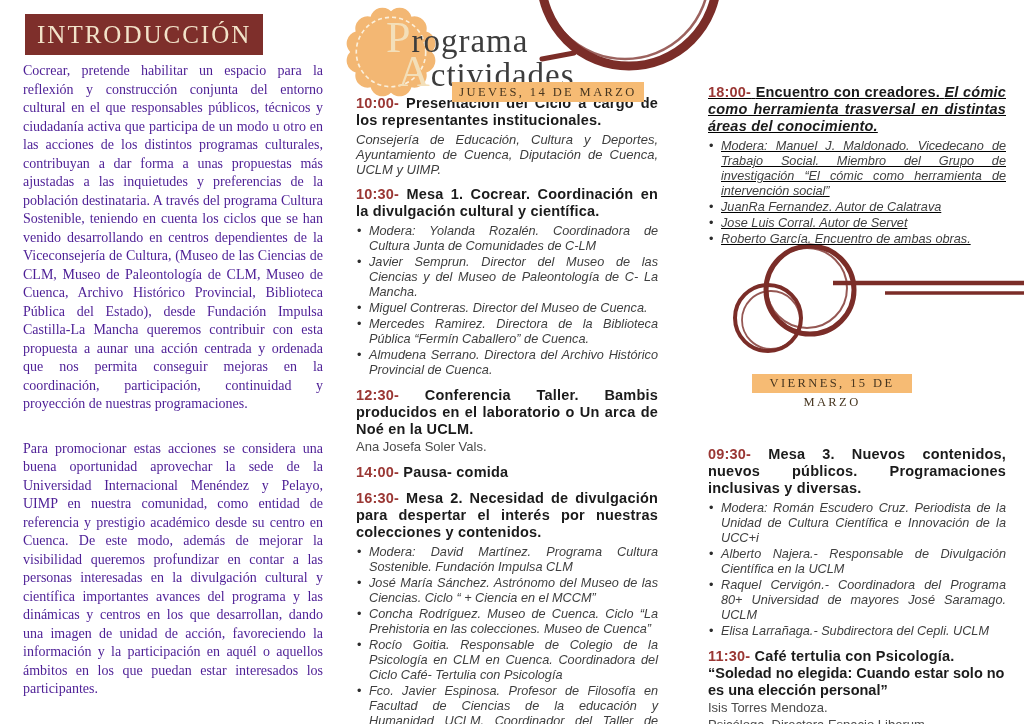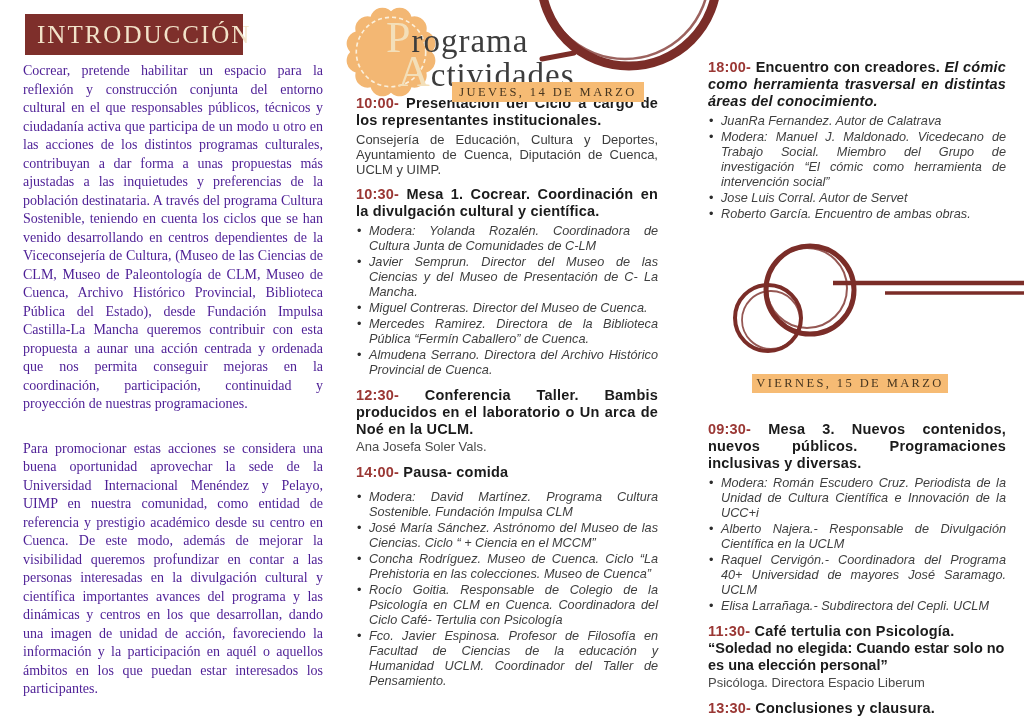--- a/index.html
+++ b/index.html
@@ -1,21 +1,21 @@
 <!DOCTYPE html>
 <html><head>
 <meta charset="utf-8">
 <style>
   html,body{margin:0;padding:0;background:#ffffff;}
   .page{position:relative;width:1024px;height:724px;background:#ffffff;overflow:hidden;
         font-family:"Liberation Sans",sans-serif;}
 
   
   .col-left{position:absolute;left:23px;top:0;width:300px;}
-  .intro-title-box{position:absolute;left:2px;top:14px;width:218px;height:41px;
+  .intro-title-box{position:absolute;left:2px;top:14px;width:238px;height:41px;
         background:#7E2F2B;color:#F2E3C9;font-family:"Liberation Serif",serif;
         font-size:25px;line-height:41px;letter-spacing:2px;padding-left:12px;box-sizing:border-box;}
   .intro-body{position:absolute;left:0;top:62px;width:300px;}
   .intro-para{margin:0;font-family:"Liberation Serif",serif;font-size:14px;line-height:18.5px;
         text-align:justify;color:#4c1d95;}
   .intro-para + .intro-para{margin-top:26px;}
 
   
   .badge-svg{position:absolute;left:342px;top:3px;}
   .badge-line{position:absolute;font-family:"Liberation Serif",serif;color:#3d3d3d;
@@ -23,35 +23,35 @@
   .badge-line1{left:386px;top:12px;font-size:33px;text-align:right;}
   .badge-line2{left:398px;top:46px;font-size:33px;}
   .badge-initial{font-size:44px;color:#F3DFB9;}
   .arc-svg{position:absolute;left:524px;top:0;z-index:1;}
   .circles-svg{position:absolute;left:715px;top:238px;}
 
   
   .day-bar{position:absolute;background:#F6BB74;font-family:"Liberation Serif",serif;
         color:#46351f;text-align:center;letter-spacing:2.4px;font-size:12.5px;z-index:4;}
   .jueves-bar{left:452px;top:82px;width:192px;height:20px;line-height:20px;}
-  .viernes-bar{left:752px;top:374px;width:196px;height:19px;line-height:19px;}
+  .viernes-bar{left:752px;top:374px;width:160px;height:19px;line-height:19px;}
 
   
   .col-mid{position:absolute;left:356px;top:0;width:302px;}
   .col-right{position:absolute;left:708px;top:0;width:298px;}
   .event{margin:0 0 9px 0;}
   .first-mid{margin-top:95px;}
-  .first-right{margin-top:59px;}
+  .first-right{margin-top:84px;text-decoration:underline;}
   .spacer-right{height:190px;}
   .event-heading{margin:0;font-weight:700;color:#1b1b1b;font-size:14.5px;line-height:17px;
         text-align:justify;letter-spacing:.2px;}
   .event-heading .time{color:#9A3734;}
   .event-heading .italic{font-style:italic;}
   .event-quote{margin:0;font-weight:700;color:#1b1b1b;font-size:14.5px;line-height:17px;}
-  .event-desc{margin:3px 0 0;font-size:13px;line-height:15px;color:#3d3d3d;text-align:justify;}
+  .event-desc{margin:3px 0 0;font-size:13px;line-height:15px;color:#3d3d3d;text-align:justify;font-style:italic;}
   .event-bullets{margin:4px 0 0;padding:0;list-style:none;}
   .event-bullets li{position:relative;font-size:12.7px;line-height:15px;font-style:italic;
         color:#3f3f3f;text-align:justify;padding-left:13px;margin:0 0 1px 0;}
   .event-bullets li::before{content:"•";position:absolute;left:1px;font-style:normal;color:#2c2c2c;}
   .event-subline{margin:1px 0 0;font-size:13px;line-height:15.5px;color:#4a4a4a;}
 </style>
 </head>
 <body>
 
 <div class="page">
@@ -95,74 +95,76 @@
 
     <div class="event first-mid">
       <p class="event-heading"><span class="time">10:00-</span> <span>Presentación del Ciclo a cargo de los representantes institucionales.</span></p>
       <p class="event-desc">Consejería de Educación, Cultura y Deportes, Ayuntamiento de Cuenca, Diputación de Cuenca, UCLM y UIMP.</p>
     </div>
 
     <div class="event">
       <p class="event-heading"><span class="time">10:30-</span> <span>Mesa 1. Cocrear. Coordinación en la divulgación cultural y científica.</span></p>
       <ul class="event-bullets">
         <li>Modera: Yolanda Rozalén. Coordinadora de Cultura Junta de Comunidades de C-LM</li>
-        <li>Javier Semprun. Director del Museo de las Ciencias y del Museo de Presentación de C- La Mancha.</li>
+        <li>Javier Semprun. Director del Museo de las Ciencias y del Museo de Paleontología de C- La Mancha.</li>
         <li>Miguel Contreras. Director del Museo de Cuenca.</li>
         <li>Mercedes Ramirez. Directora de la Biblioteca Pública “Fermín Caballero” de Cuenca.</li>
         <li>Almudena Serrano. Directora del Archivo Histórico Provincial de Cuenca.</li>
       </ul>
     </div>
 
     <div class="event">
       <p class="event-heading"><span class="time">12:30-</span> <span>Conferencia Taller. Bambis producidos en el laboratorio o Un arca de Noé en la UCLM.</span></p>
       <p class="event-subline">Ana Josefa Soler Vals.</p>
     </div>
 
     <div class="event">
       <p class="event-heading"><span class="time">14:00-</span> <span>Pausa- comida</span></p>
     </div>
 
     <div class="event">
+      <p class="event-heading"><span class="time">16:30-</span> <span>Mesa 2. Necesidad de divulgación para despertar el interés por nuestras colecciones y contenidos.</span></p>
       <ul class="event-bullets">
         <li>Modera: David Martínez. Programa Cultura Sostenible. Fundación Impulsa CLM</li>
         <li>José María Sánchez. Astrónomo del Museo de las Ciencias. Ciclo “ + Ciencia en el MCCM”</li>
         <li>Concha Rodríguez. Museo de Cuenca. Ciclo “La Prehistoria en las colecciones. Museo de Cuenca”</li>
         <li>Rocío Goitia. Responsable de Colegio de la Psicología en CLM en Cuenca. Coordinadora del Ciclo Café- Tertulia con Psicología</li>
         <li>Fco. Javier Espinosa. Profesor de Filosofía en Facultad de Ciencias de la educación y Humanidad UCLM. Coordinador del Taller de Pensamiento.</li>
       </ul>
     </div>
   </div>
 
   <div class="col-right">
 
     <div class="event first-right">
       <p class="event-heading"><span class="time">18:00-</span> <span>Encuentro con creadores.</span> <span class="italic">El cómic como herramienta trasversal en distintas áreas del conocimiento.</span></p>
       <ul class="event-bullets">
+        <li>Modera: Manuel J. Maldonado. Vicedecano de Trabajo Social. Miembro del Grupo de investigación “El cómic como herramienta de intervención social”</li>
         <li>JuanRa Fernandez. Autor de Calatrava</li>
-        <li>Modera: Manuel J. Maldonado. Vicedecano de Trabajo Social. Miembro del Grupo de investigación “El cómic como herramienta de intervención social”</li>
         <li>Jose Luis Corral. Autor de Servet</li>
         <li>Roberto García. Encuentro de ambas obras.</li>
       </ul>
     </div>
 
     <div class="spacer-right"></div>
 
     <div class="event">
       <p class="event-heading"><span class="time">09:30-</span> <span>Mesa 3. Nuevos contenidos, nuevos públicos. Programaciones inclusivas y diversas.</span></p>
       <ul class="event-bullets">
         <li>Modera: Román Escudero Cruz. Periodista de la Unidad de Cultura Científica e Innovación de la UCC+i</li>
         <li>Alberto Najera.- Responsable de Divulgación Científica en la UCLM</li>
-        <li>Raquel Cervigón.- Coordinadora del Programa 40+ Universidad de mayores José Saramago. UCLM</li>
+        <li>Raquel Cervigón.- Coordinadora del Programa 80+ Universidad de mayores José Saramago. UCLM</li>
         <li>Elisa Larrañaga.- Subdirectora del Cepli. UCLM</li>
       </ul>
     </div>
 
     <div class="event">
       <p class="event-heading"><span class="time">11:30-</span> <span>Café tertulia con Psicología.</span></p>
       <p class="event-quote">“Soledad no elegida: Cuando estar solo no es una elección personal”</p>
+      <p class="event-subline">Isis Torres Mendoza.</p>
       <p class="event-subline">Psicóloga. Directora Espacio Liberum</p>
     </div>
 
     <div class="event">
       <p class="event-heading"><span class="time">13:30-</span> <span>Conclusiones y clausura.</span></p>
     </div>
   </div>
 
 </div>
 

